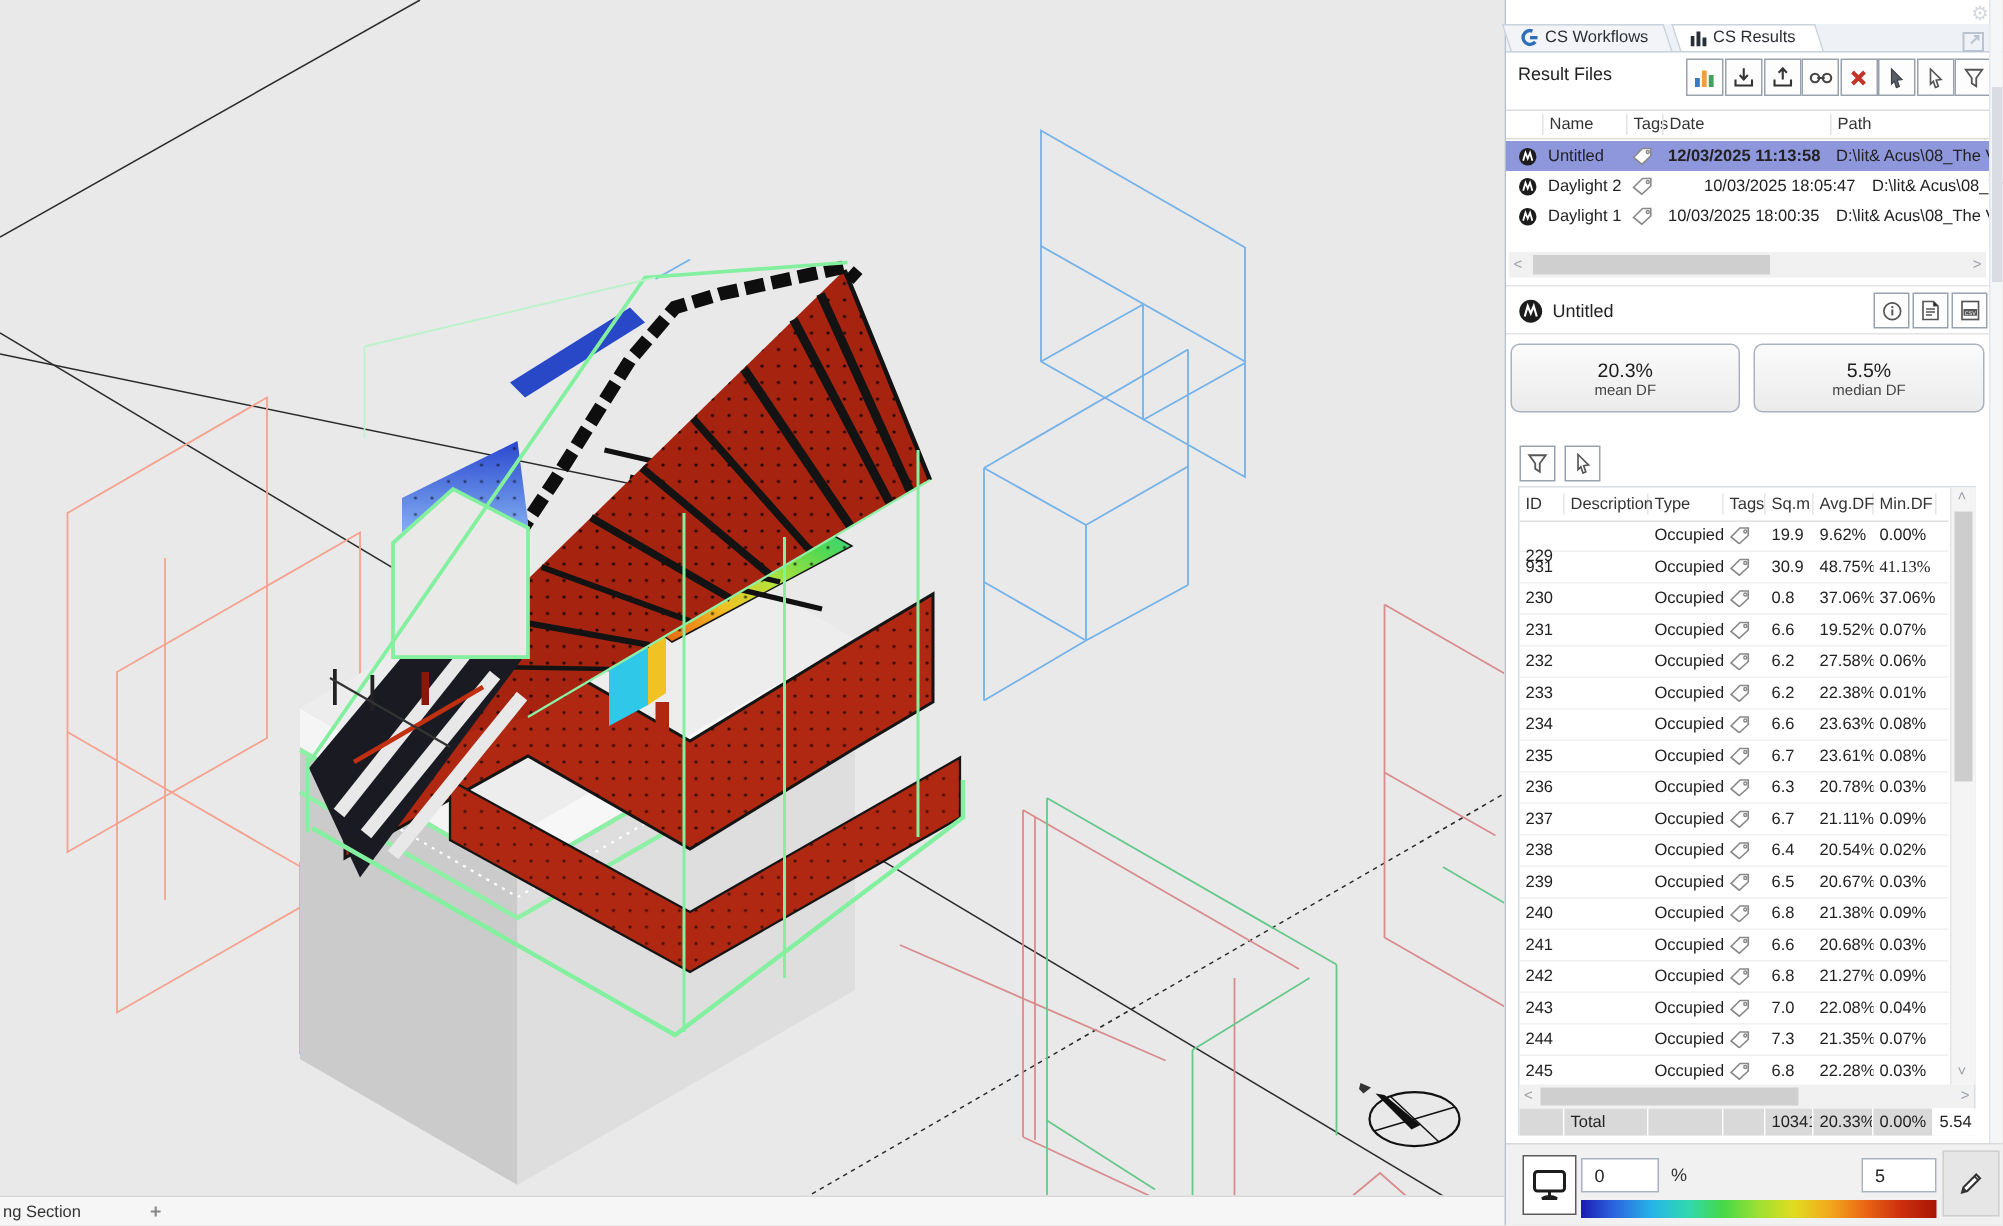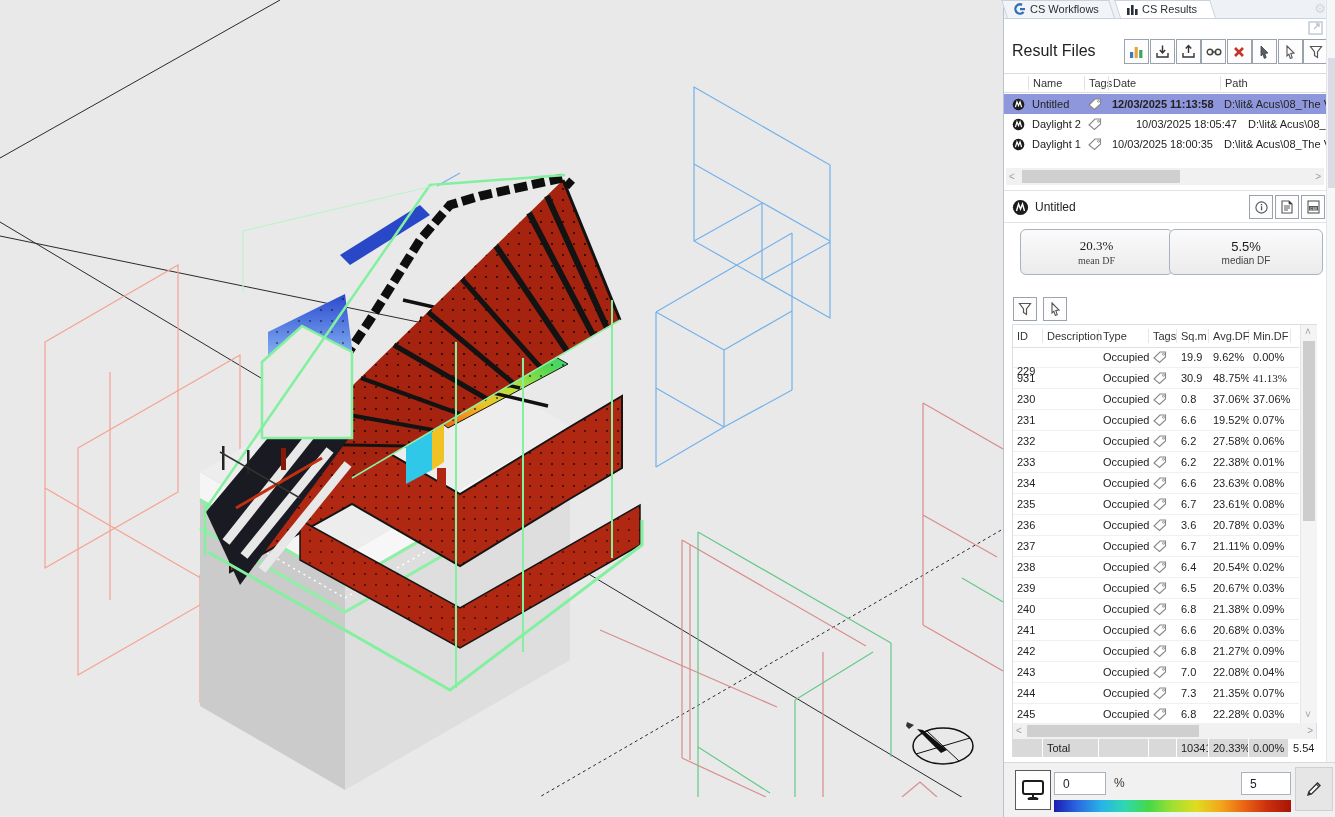--- a/index.html
+++ b/index.html
@@ -5,29 +5,29 @@
   html,body{margin:0;padding:0;background:#e9e9ea;font-family:"Liberation Sans",sans-serif;}
   #app{position:relative;width:1335px;height:817px;overflow:hidden;background:#e9e9ea;}
   
   #viewport{position:absolute;left:0;top:0;width:1003px;height:797px;}
   #statusbar{position:absolute;left:0;top:797px;width:1003px;height:20px;background:#f6f6f7;border-top:1px solid #d7d7d7;font-size:11px;color:#333;display:flex;align-items:center;gap:46px;padding-left:2px;box-sizing:border-box;}
   #statusbar .plus{color:#8a8a8a;font-size:13px;font-weight:bold;}
   
   #panel{position:absolute;left:1003px;top:0;width:332px;height:817px;background:#fff;border-left:1px solid #b9c3cf;box-sizing:border-box;}
   .abs{position:absolute;box-sizing:border-box;}
   
-  #tabbar{left:0;top:0;width:332px;height:19px;background:#eef1f5;border-bottom:1px solid #c9d2dd;}
+  #tabbar{left:0;top:16px;width:332px;height:19px;background:#eef1f5;border-bottom:1px solid #c9d2dd;}
   .tab{position:absolute;top:0;height:18px;}
   .tab .tab-bg{position:absolute;inset:0;border:1px solid #c9d2dd;border-bottom:none;transform:skewX(18deg);transform-origin:bottom left;background:#f2f4f7;}
   .tab.active .tab-bg{background:#ffffff;}
   .tab .tab-inner{position:relative;display:flex;align-items:center;gap:4px;height:100%;padding:0 10px 0 7px;font-size:11px;color:#2b2f35;}
   #gear{left:306px;top:0px;width:20px;height:18px;color:#d5d8de;font-size:13px;line-height:18px;text-align:center;}
   #expand-btn{left:304px;top:21px;width:15px;height:14px;}
   
-  #rf-title{left:8px;top:42px;font-size:16px;color:#222;}
+  #rf-title{left:8px;top:42px;font-size:12px;color:#222;}
   .tbtn{position:absolute;top:39px;width:23px;height:23px;border:1px solid #9aa3ad;background:#fdfdfd;display:flex;align-items:center;justify-content:center;}
   .tbtn2{position:absolute;width:22px;height:22px;border:1px solid #9aa3ad;background:#fdfdfd;display:flex;align-items:center;justify-content:center;}
   
   #files-head{left:0;top:73px;width:322px;height:20px;border-top:1px solid #dcdcdc;border-bottom:1px solid #dcdcdc;background:#fff;display:flex;font-size:11px;color:#333;align-items:center;}
   .fh{border-left:1px solid #e2e2e2;height:14px;line-height:14px;padding-left:4px;box-sizing:border-box;}
   #files-rows{left:0;top:94px;width:322px;}
   .frow{display:flex;align-items:center;height:20px;font-size:11px;color:#222;background:#fff;}
   .frow.sel{background:#8e96dc;}
   .fc{overflow:hidden;white-space:nowrap;padding-left:4px;box-sizing:border-box;flex:none;}
   
@@ -222,20 +222,24 @@
       <g transform="translate(943,746)">
         <ellipse cx="0" cy="0" rx="30" ry="18" fill="none" stroke="#111" stroke-width="1.5"></ellipse>
         <line x1="-27" y1="8" x2="27" y2="-8" stroke="#111" stroke-width="1"></line>
         <line x1="-16" y1="-15" x2="16" y2="15" stroke="#111" stroke-width="1"></line>
         <polygon points="-26,-17 -20,-16 4,4 -2,7" fill="#111"></polygon>
         <polygon points="-36,-24 -29,-21 -34,-17 -37,-20" fill="#333"></polygon>
       </g>
     </svg>
   </div>
 
+  <div id="statusbar">
+    <span>ng Section</span>
+    <span class="plus">+</span>
+  </div>
 
   <div id="panel">
 
     <div class="abs" id="tabbar">
       <div class="tab" style="left:3px;width:108px;">
         <div class="tab-bg"></div>
         <div class="tab-inner">
           <svg width="12" height="12" viewBox="0 0 12 12">
             <circle cx="6" cy="6" r="4.6" fill="none" stroke="#2e6fba" stroke-width="2.3" stroke-dasharray="20 9" transform="rotate(40 6 6)"></circle>
             <rect x="6" y="5" width="5" height="2.2" fill="#2e6fba"></rect>
@@ -405,21 +409,21 @@
     </div>
     <div class="tbtn2" style="left:297px;top:195px;">
       <svg width="13" height="14" viewBox="0 0 13 14">
         <rect x="1" y="1" width="11" height="12" fill="#fff" stroke="#555" stroke-width="1.1"></rect>
         <rect x="2" y="6" width="9" height="4.5" fill="#555"></rect>
         <text x="6.5" y="9.7" font-size="3.6" fill="#fff" text-anchor="middle" font-family="Liberation Sans,sans-serif">CSV</text>
       </svg>
     </div>
     <div class="abs sep" style="top:222px;"></div>
 
-    <div class="stat" style="left:16px;width:151px;font-family:Liberation Serif, serif;">
+    <div class="stat" style="left:3px;width:151px;">
       <div class="v">20.3%</div>
       <div class="l">mean DF</div>
     </div>
     <div class="stat" style="left:165px;width:152px;">
       <div class="v">5.5%</div>
       <div class="l">median DF</div>
     </div>
 
     <div class="tbtn2" style="left:9px;top:297px;">
       <svg width="14" height="14" viewBox="0 0 14 14">
@@ -558,21 +562,21 @@
           <div class="zrow">
             <div class="zc" style="width:30px;">236</div>
             <div class="zc" style="width:56px;"></div>
             <div class="zc" style="width:50px;">Occupied</div>
             <div class="zc" style="width:28px;">
               <svg width="14" height="12" viewBox="0 0 14 12" style="flex:none;">
                 <path d="M1,7 L7,1 H12.5 V6 L6.5,11.5 Z" fill="#fff" stroke="#888" stroke-width="1.1"></path>
                 <circle cx="10.5" cy="3.3" r="1" fill="none" stroke="#888" stroke-width="0.9"></circle>
               </svg>
             </div>
-            <div class="zc" style="width:32px;">3.6</div>
+            <div class="zc" style="width:32px;">6.3</div>
             <div class="zc" style="width:40px;">20.78%</div>
             <div class="zc" style="width:42px;">0.03%</div>
           </div>
           <div class="zrow">
             <div class="zc" style="width:30px;">237</div>
             <div class="zc" style="width:56px;"></div>
             <div class="zc" style="width:50px;">Occupied</div>
             <div class="zc" style="width:28px;">
               <svg width="14" height="12" viewBox="0 0 14 12" style="flex:none;">
                 <path d="M1,7 L7,1 H12.5 V6 L6.5,11.5 Z" fill="#fff" stroke="#888" stroke-width="1.1"></path>

